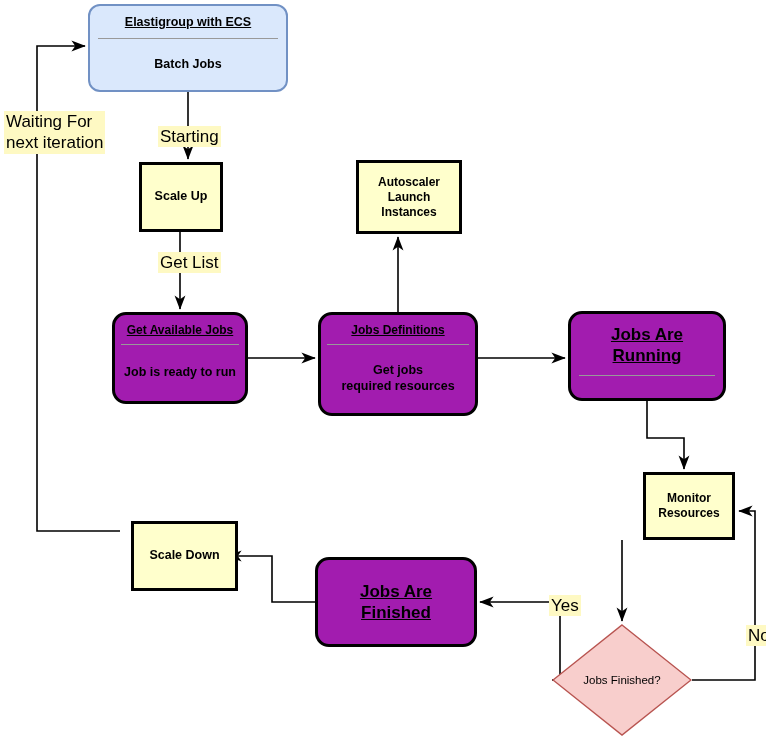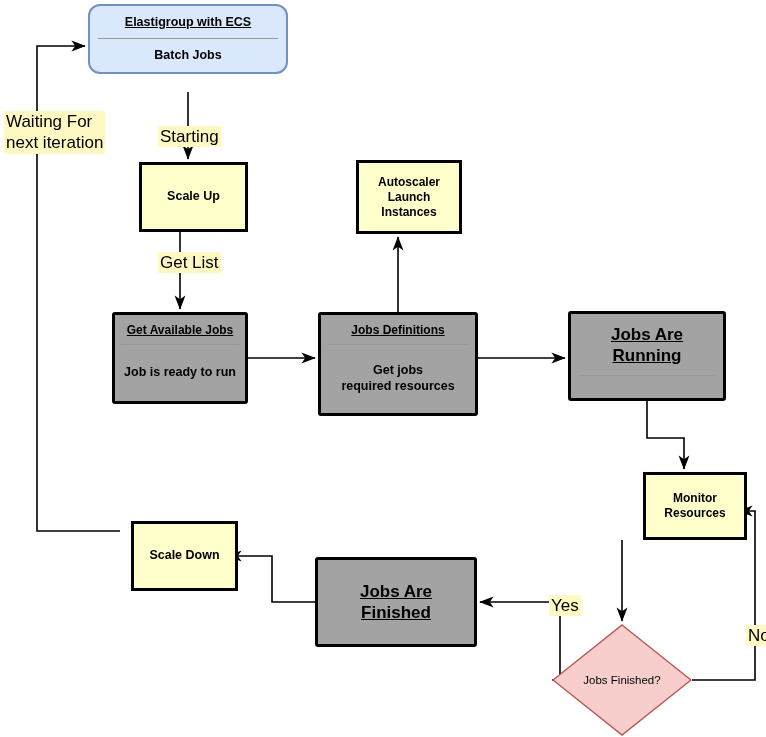--- a/index.html
+++ b/index.html
@@ -45,55 +45,55 @@
     line-height: 1.25;
     display: flex;
     align-items: center;
     justify-content: center;
     flex: 1;
   }
 
   
   #n-elastigroup {
     left: 88px; top: 4px;
-    width: 200px; height: 70px;
+    width: 200px; height: 88px;
     background: #dae8fc;
     border: 2px solid #7191c4;
     border-radius: 12px;
     padding: 6px 8px 0 8px;
     justify-content: flex-start;
   }
   #n-elastigroup .title { font-size: 12.5px; padding-top: 3px; }
   #n-elastigroup .divider { margin-top: 7px; }
   #n-elastigroup .body { font-size: 12.5px; }
 
   
   .yellowbox {
     background: #ffffcc;
     border: 3px solid #000000;
     border-radius: 0;
     margin-left: 11px;
   }
-  #n-scaleup { left: 128px; top: 162px; width: 109px; height: 70px; }
+  #n-scaleup { left: 128px; top: 162px; width: 84px; height: 70px; }
   #n-scaleup .body { font-size: 12.5px; }
 
   #n-autoscaler { left: 345px; top: 160px; width: 106px; height: 74px; }
   #n-autoscaler .body { font-size: 12px; }
 
-  #n-monitor { left: 632px; top: 472px; width: 104px; height: 68px; }
+  #n-monitor { left: 632px; top: 472px; width: 92px; height: 68px; }
   #n-monitor .body { font-size: 12px; }
 
   #n-scaledown { left: 120px; top: 521px; width: 107px; height: 70px; }
   #n-scaledown .body { font-size: 12.5px; }
 
   
   .greenbox {
-    background: #a3a3a3;
+    background: #a21caf;
     border: 3px solid #000000;
-    border-radius: 3px;
+    border-radius: 14px;
   }
   #n-getavail {
     left: 112px; top: 312px; width: 136px; height: 92px;
     padding: 6px 6px 0 6px;
     justify-content: flex-start;
   }
   #n-getavail .title { font-size: 12px; padding-top: 2px; }
   #n-getavail .divider { margin-top: 6px; }
   #n-getavail .body { font-size: 12.5px; }
 

